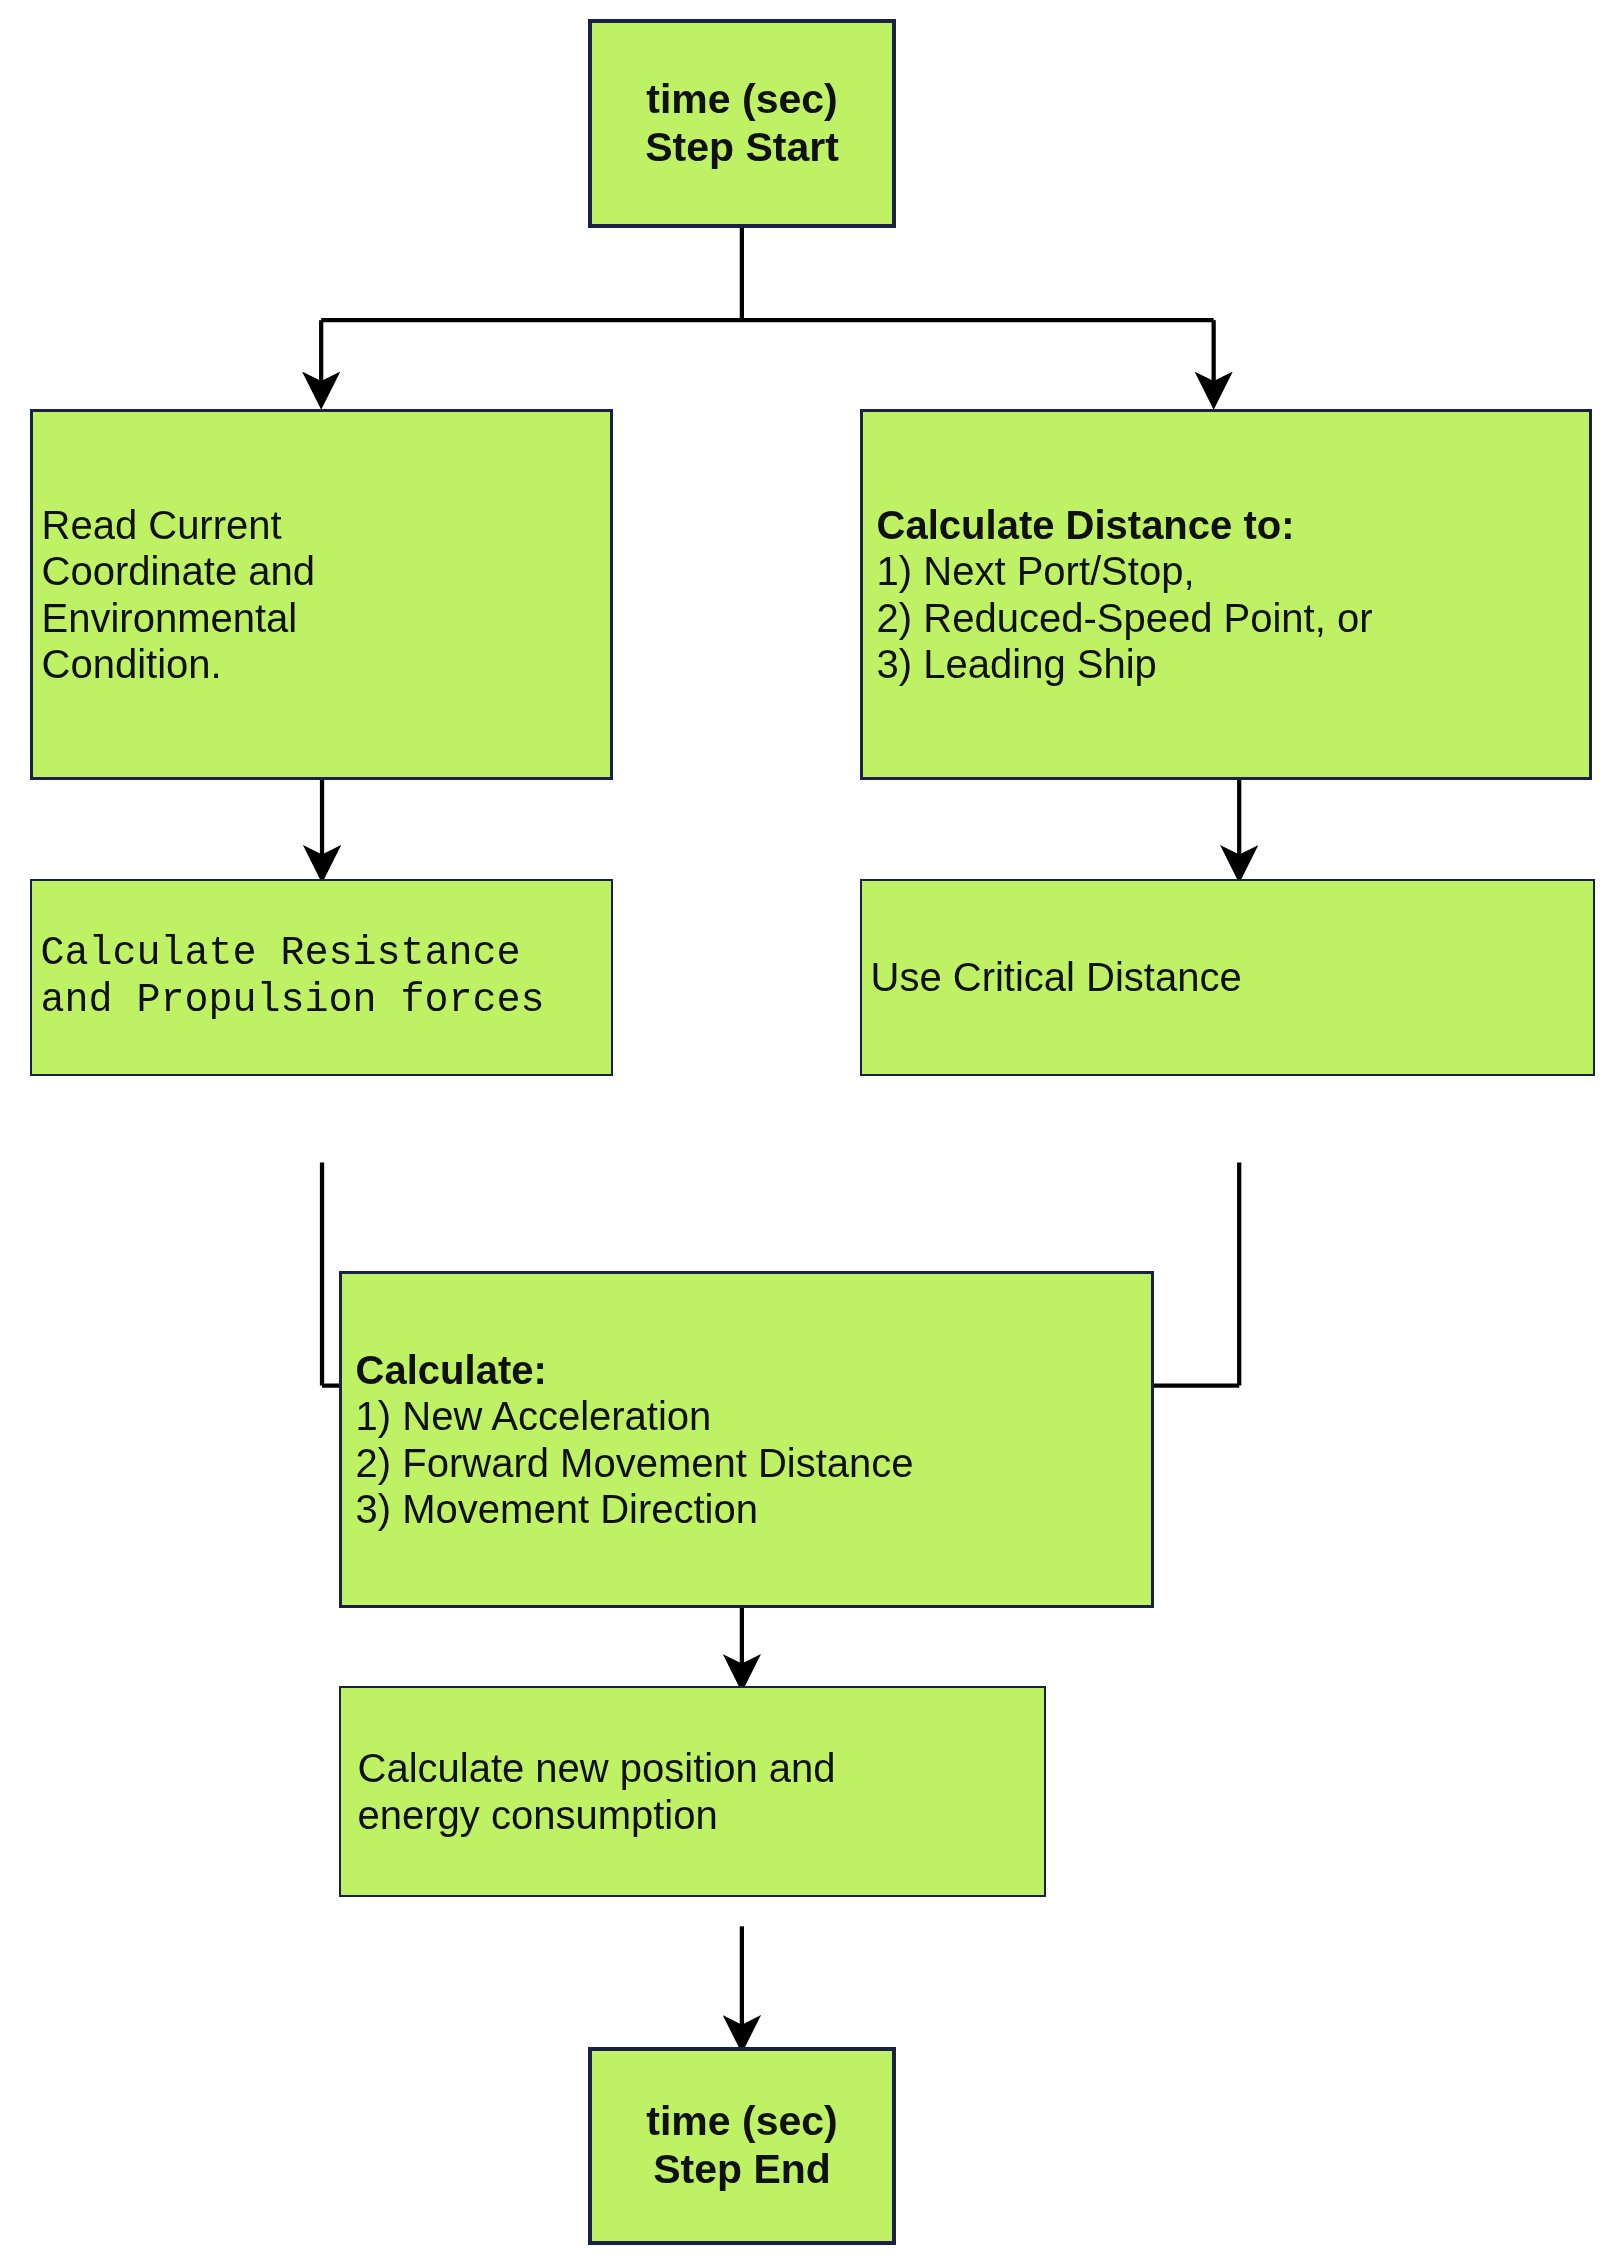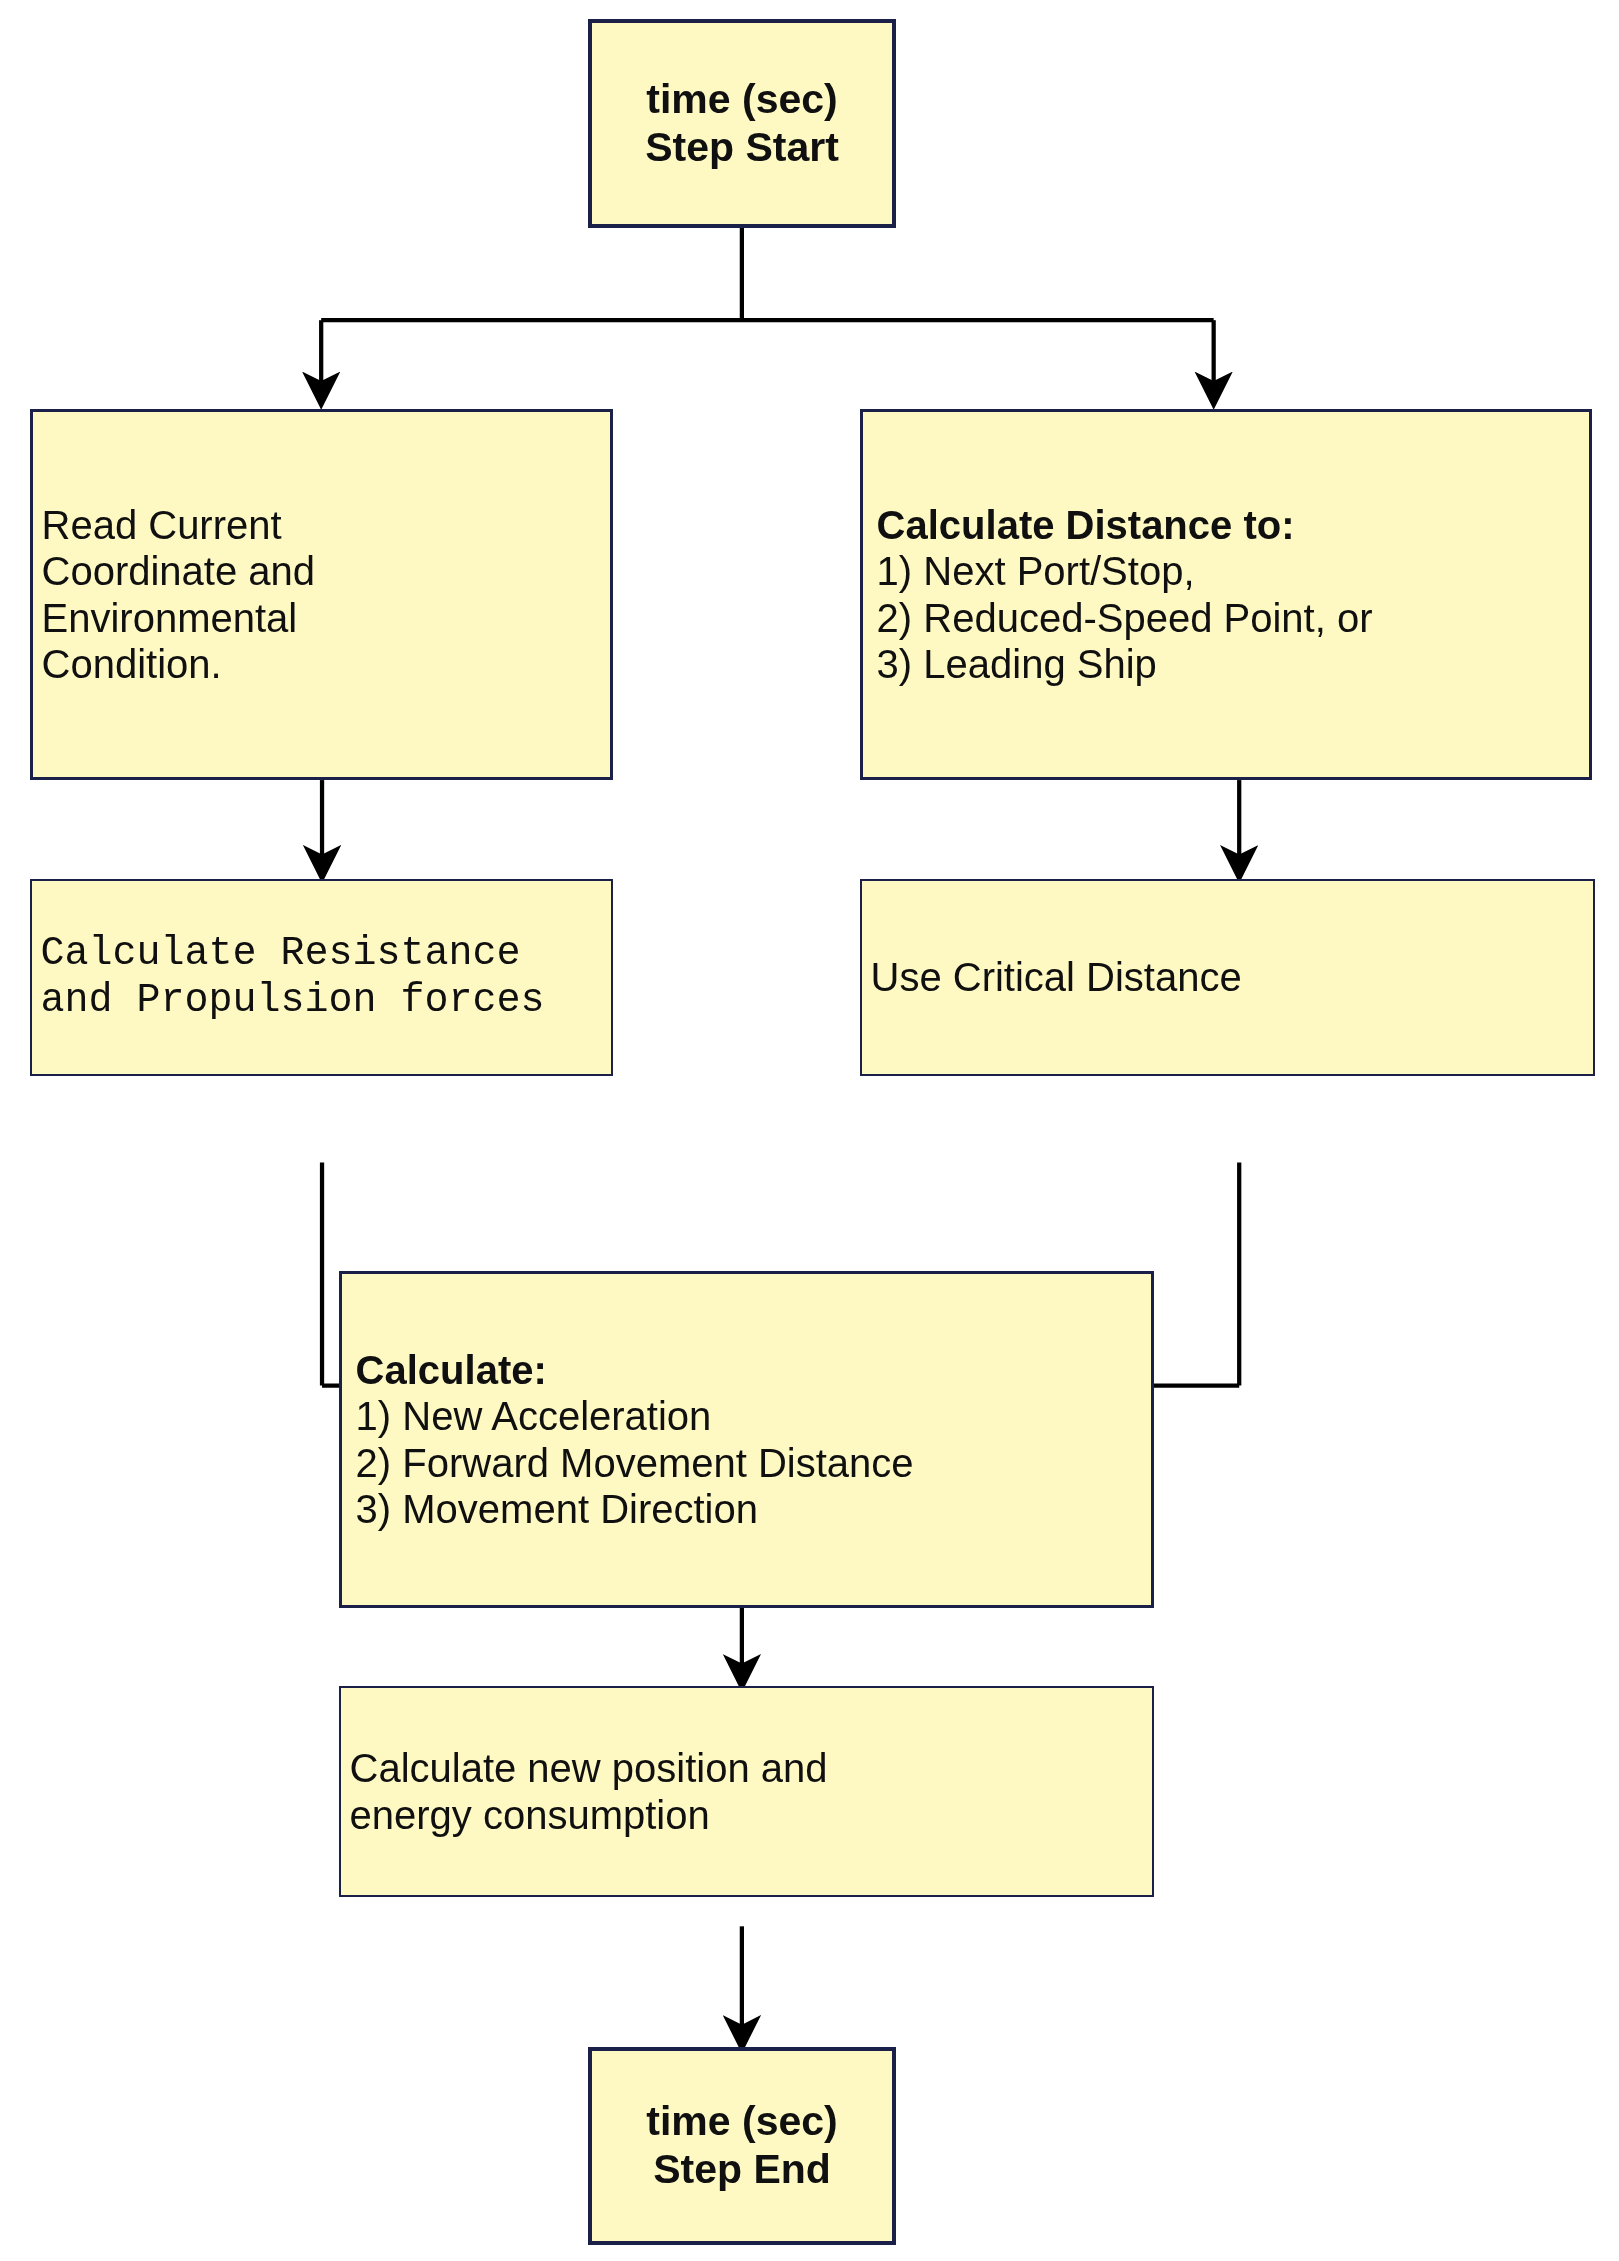--- a/index.html
+++ b/index.html
@@ -19,21 +19,21 @@
     position: absolute;
     left: 0;
     top: 0;
     width: 1620px;
     height: 2261px;
     pointer-events: none;
   }
   .node {
     position: absolute;
     box-sizing: border-box;
-    background: #fef9c3;
+    background: #bef264;
     border: 3.4px solid #1a2048;
     display: flex;
     flex-direction: column;
     justify-content: center;
     color: #101010;
   }
   .node.thin {
     border-width: 2.6px;
   }
   .node.terminal {
@@ -136,21 +136,21 @@
     <div class="node-line">Use Critical Distance</div>
   </div>
 
   <div class="node leftal" style="left:339px; top:1271px; width:815px; height:337px;">
     <div class="node-line list-head">Calculate:</div>
     <div class="node-line">1) New Acceleration</div>
     <div class="node-line">2) Forward Movement Distance</div>
     <div class="node-line">3) Movement Direction</div>
   </div>
 
-  <div class="node thin center" style="left:339px; top:1686px; width:815px; height:211px;">
+  <div class="node thin center" style="left:339px; top:1686px; width:707px; height:211px;padding-left:8px;">
     <div class="node-line">Calculate new position and</div>
     <div class="node-line">energy consumption</div>
   </div>
 
   <div class="node terminal center" style="left:588px; top:2047px; width:308px; height:198px;">
     <div class="node-line">time (sec)</div>
     <div class="node-line">Step End</div>
   </div>
 
 </div>

